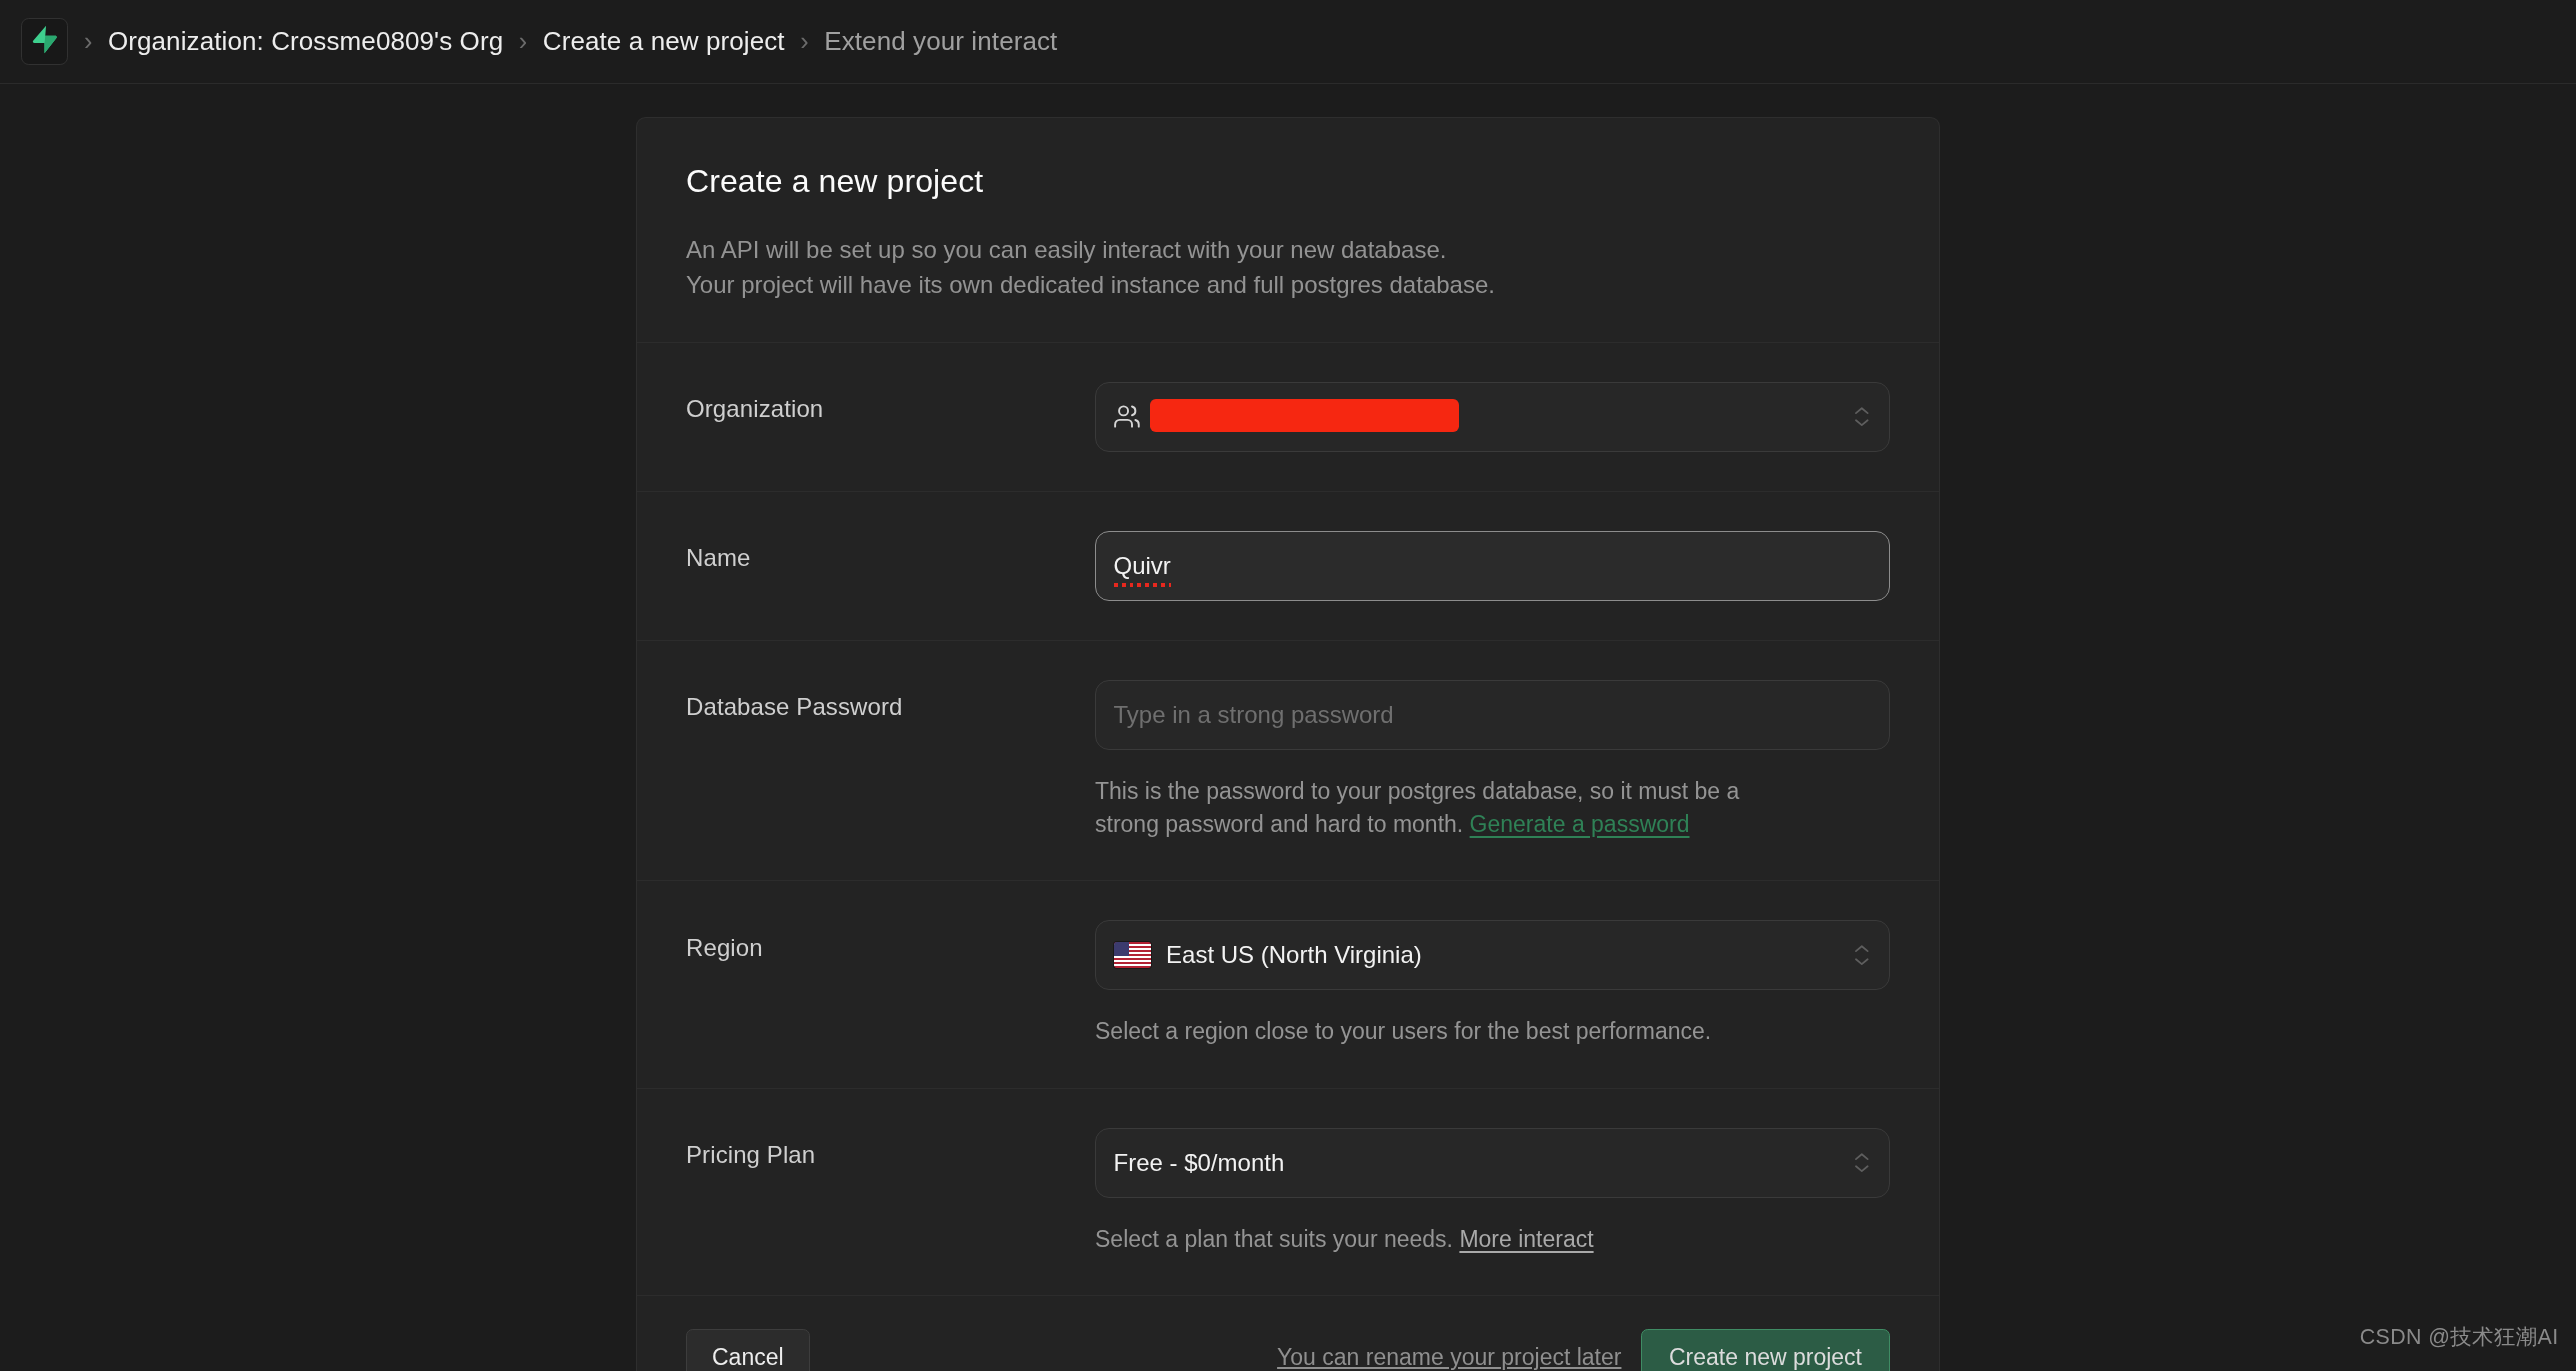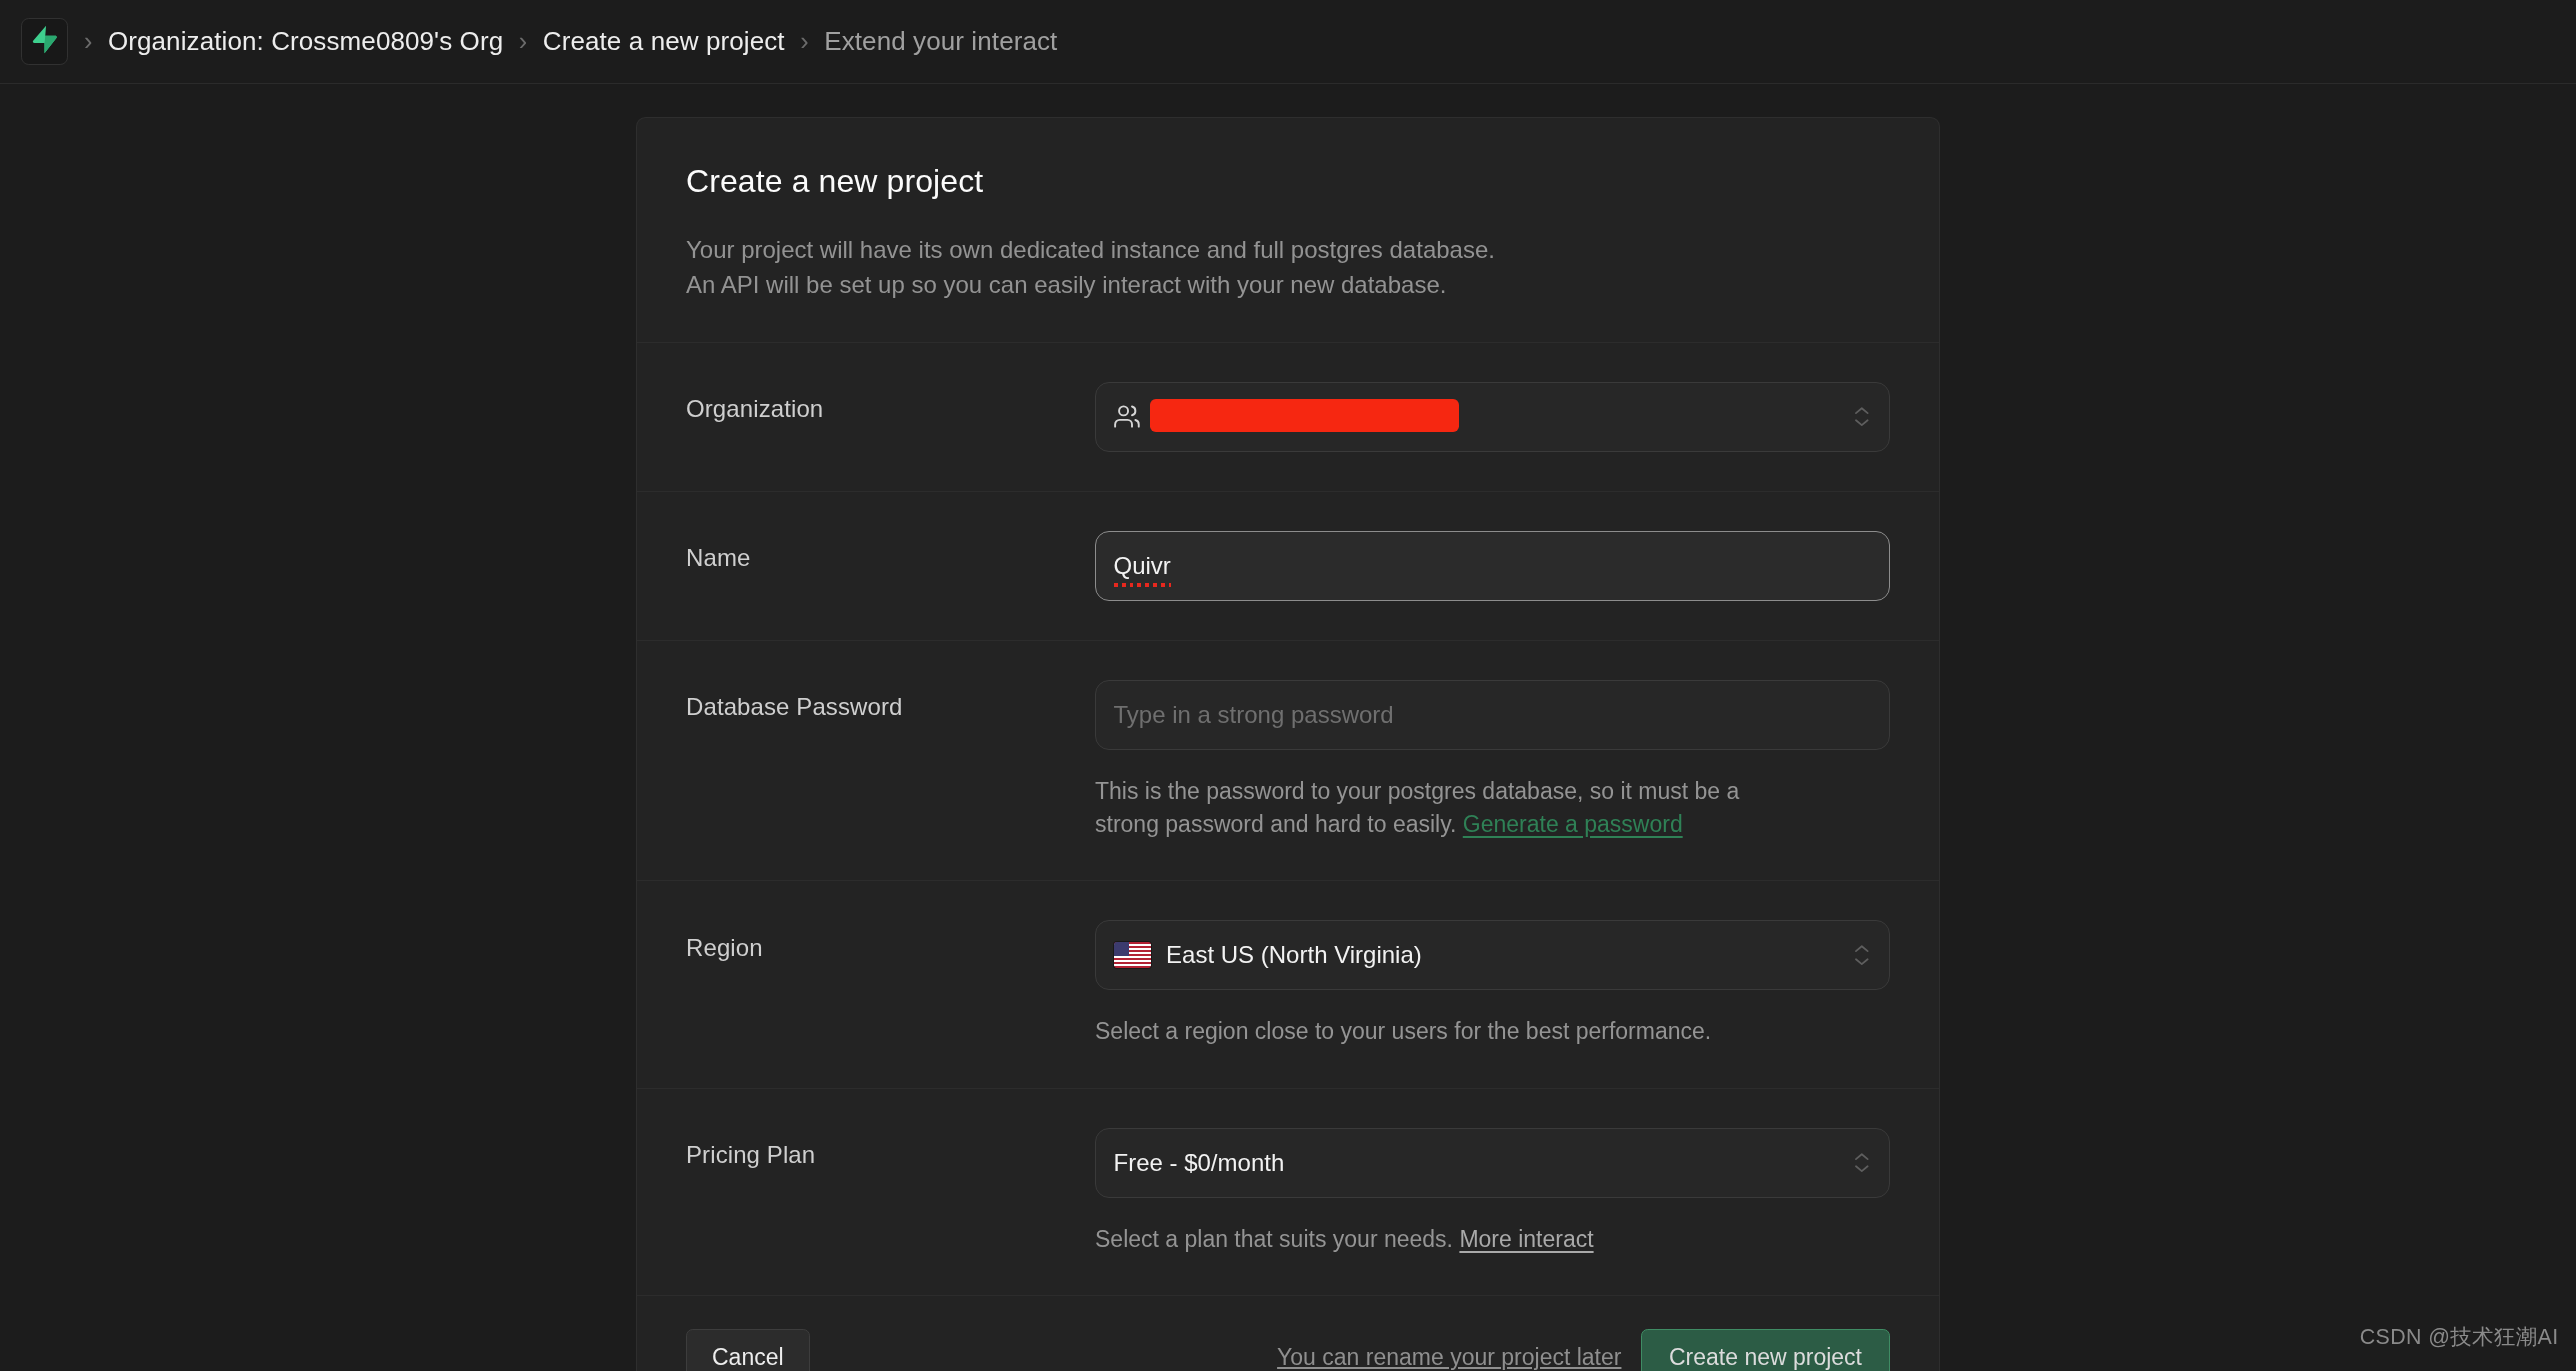--- a/index.html
+++ b/index.html
@@ -251,22 +251,22 @@
   <span class="crumb-sep">›</span>
   <span class="crumb muted">Extend your interact</span>
 </div>
 
 <div class="page">
   <div class="card">
 
     <div class="card-head">
       <div class="card-title">Create a new project</div>
       <div class="card-desc">
+        <div>An API will be set up so you can easily interact with your new database.</div>
         <div>Your project will have its own dedicated instance and full postgres database.</div>
-        <div>An API will be set up so you can easily interact with your new database.</div>
       </div>
     </div>
 
     <div class="divider"></div>
 
     <div class="row">
       <div class="row-label">Organization</div>
       <div class="row-field">
         <div class="control">
           <span class="users-icon">
@@ -307,21 +307,21 @@
     <div class="divider"></div>
 
     <div class="row">
       <div class="row-label">Database Password</div>
       <div class="row-field">
         <div class="control placeholder-field">
           <span class="ph">Type in a strong password</span>
         </div>
         <div class="helper">
           <div class="ln">This is the password to your postgres database, so it must be a</div>
-          <div class="ln"><span>strong password and hard to easily. </span><span class="link-green">Generate a password</span></div>
+          <div class="ln"><span>strong password and hard to month. </span><span class="link-green">Generate a password</span></div>
         </div>
       </div>
     </div>
 
     <div class="divider"></div>
 
     <div class="row">
       <div class="row-label">Region</div>
       <div class="row-field">
         <div class="control">

